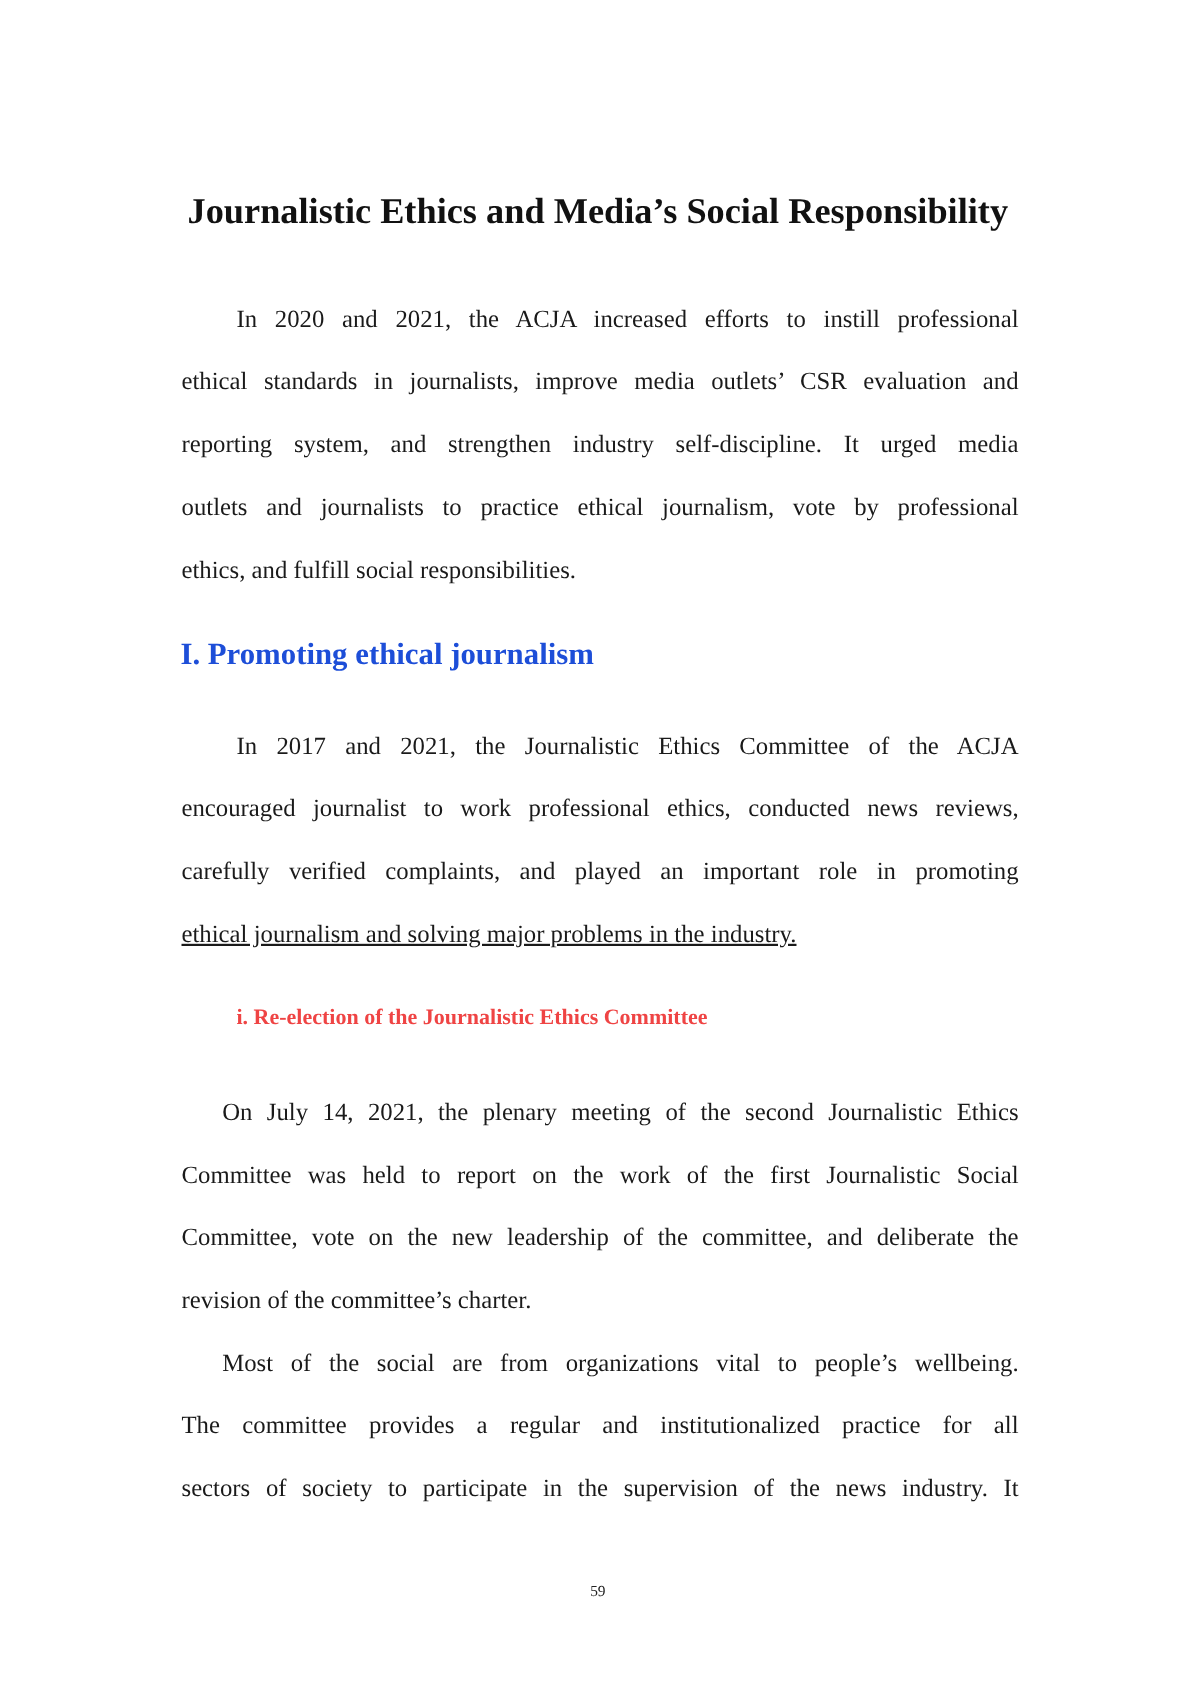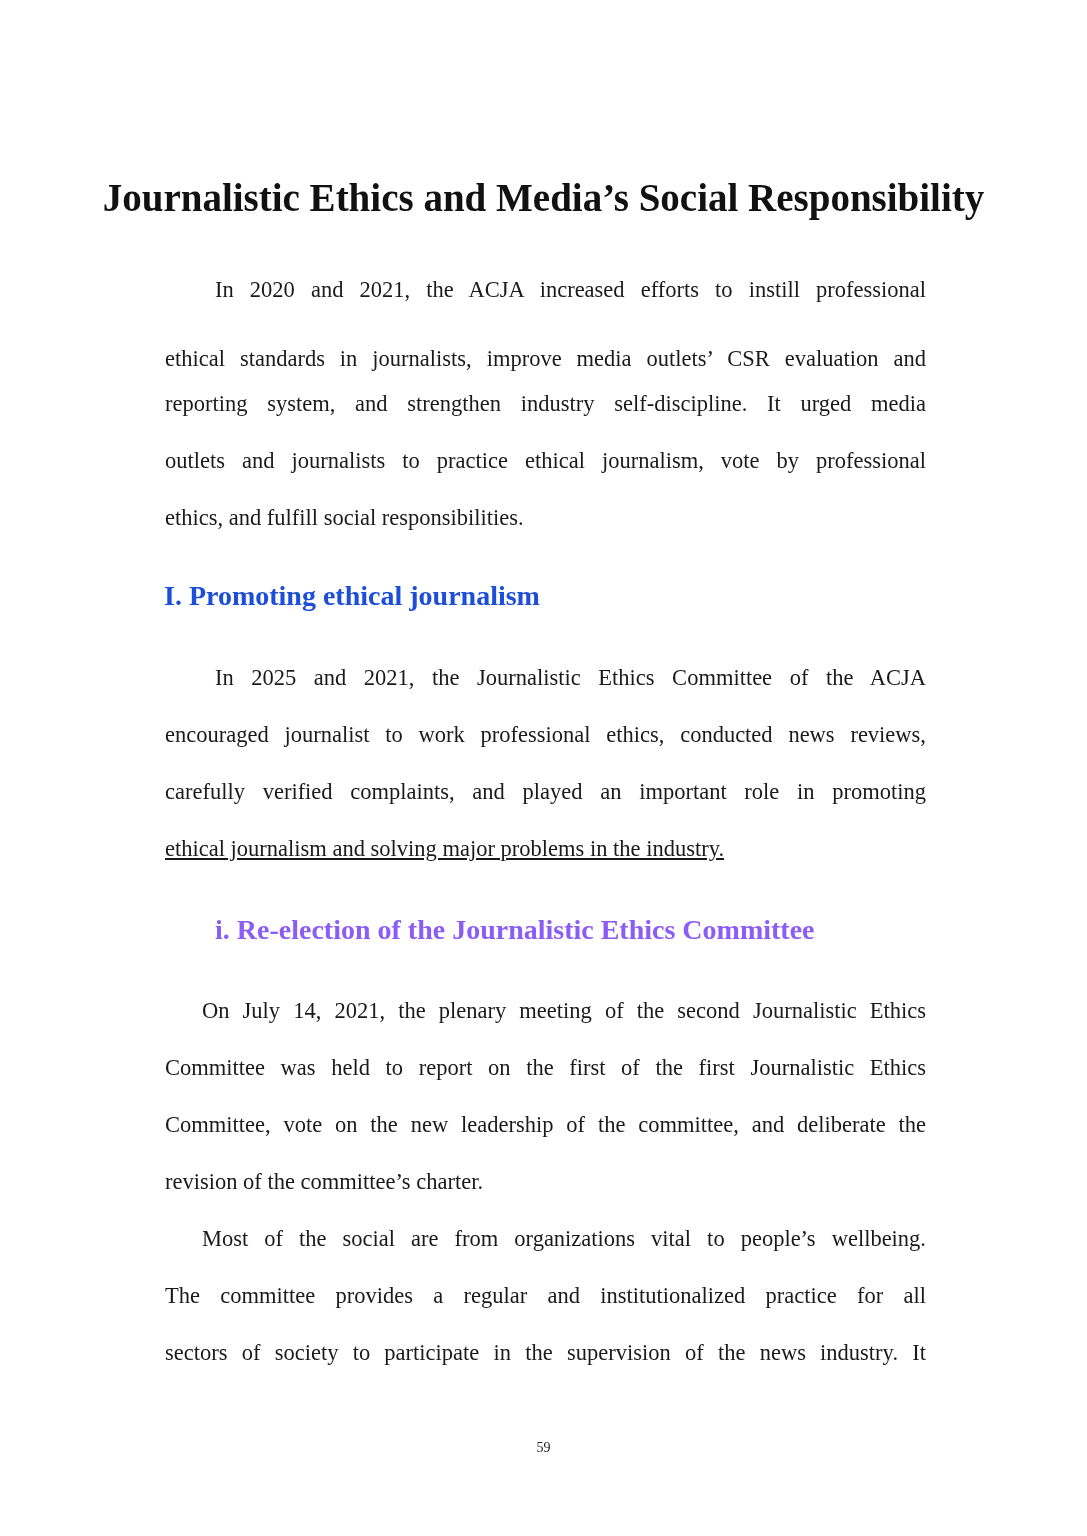--- a/index.html
+++ b/index.html
@@ -1,60 +1,60 @@
 <!DOCTYPE html>
 <html><head>
   <meta charset="utf-8">
   <style>
     html, body { margin: 0; padding: 0; background: #ffffff; }
     body { width: 1087px; height: 1536px; position: relative; overflow: hidden; color: #111; }
     .page { position: absolute; left: 0; top: 0; width: 1087px; height: 1536px; background: #fff; }
     .title {
       position: absolute; left: 0; width: 1087px; top: 175px;
       text-align: center; font-family: "Liberation Serif", "DejaVu Serif", serif;
-      font-weight: bold; font-size: 39px; letter-spacing: 0px; color: #111;
+      font-weight: bold; font-size: 33px; letter-spacing: 0px; color: #111;
     }
     .para { position: absolute; left: 165px; width: 761px; font-family: "Liberation Serif", "DejaVu Serif", serif; font-size: 22.5px; color: #1a1a1a; }
     .line { position: absolute; left: 0; width: 761px; height: 30px; line-height: 30px; white-space: nowrap; text-align: justify; text-align-last: justify; }
     .line.last { text-align-last: left; }
     .line.indent { left: 50px; width: 711px; }
     .line.indent2 { left: 37px; width: 724px; }
     .h1 { position: absolute; left: 164px; top: 580px; font-family: "Liberation Serif", "DejaVu Serif", serif; font-weight: bold; font-size: 28px; color: #1d4ed8; }
-    .h2 { position: absolute; left: 215px; top: 914px; font-family: "Liberation Serif", "DejaVu Serif", serif; font-weight: bold; font-size: 28px; color: #8b5cf6; }
+    .h2 { position: absolute; left: 215px; top: 914px; font-family: "Liberation Serif", "DejaVu Serif", serif; font-weight: bold; font-size: 20px; color: #ef4444; }
     .pagenum { position: absolute; left: 0; width: 1087px; top: 1416px; text-align: center; font-family: "Liberation Serif", "DejaVu Serif", serif; font-size: 14px; color: #222; margin-top: 24px; }
   </style>
 </head>
 <body>
 
 <div class="page">
 
   <div class="title">Journalistic Ethics and Media’s Social Responsibility</div>
 
   <div class="para" style="top:275px;">
     <div class="line indent" style="top:0px;">In 2020 and 2021, the ACJA increased efforts to instill professional</div>
-    <div class="line" style="top:69px;">ethical standards in journalists, improve media outlets’ CSR evaluation and</div>
+    <div class="line" style="top:57px;">ethical standards in journalists, improve media outlets’ CSR evaluation and</div>
     <div class="line" style="top:114px;">reporting system, and strengthen industry self-discipline. It urged media</div>
     <div class="line" style="top:171px;">outlets and journalists to practice ethical journalism, vote by professional</div>
     <div class="line last" style="top:228px;">ethics, and fulfill social responsibilities.</div>
   </div>
 
   <div class="h1">I. Promoting ethical journalism</div>
 
   <div class="para" style="top:663px;">
-    <div class="line indent" style="top:0px;">In 2025 and 2021, the Journalistic Ethics Committee of the ACJA</div>
+    <div class="line indent" style="top:0px;">In 2017 and 2021, the Journalistic Ethics Committee of the ACJA</div>
     <div class="line" style="top:57px;">encouraged journalist to work professional ethics, conducted news reviews,</div>
     <div class="line" style="top:114px;">carefully verified complaints, and played an important role in promoting</div>
     <div class="line last" style="top:171px;text-decoration:underline;">ethical journalism and solving major problems in the industry.</div>
   </div>
 
   <div class="h2">i. Re-election of the Journalistic Ethics Committee</div>
 
   <div class="para" style="top:996px;">
     <div class="line indent2" style="top:0px;">On July 14, 2021, the plenary meeting of the second Journalistic Ethics</div>
-    <div class="line" style="top:57px;">Committee was held to report on the first of the first Journalistic Ethics</div>
+    <div class="line" style="top:57px;">Committee was held to report on the work of the first Journalistic Social</div>
     <div class="line" style="top:114px;">Committee, vote on the new leadership of the committee, and deliberate the</div>
     <div class="line last" style="top:171px;">revision of the committee’s charter.</div>
   </div>
 
   <div class="para" style="top:1224px;">
     <div class="line indent2" style="top:0px;">Most of the social are from organizations vital to people’s wellbeing.</div>
     <div class="line" style="top:57px;">The committee provides a regular and institutionalized practice for all</div>
     <div class="line" style="top:114px;">sectors of society to participate in the supervision of the news industry. It</div>
   </div>
 

